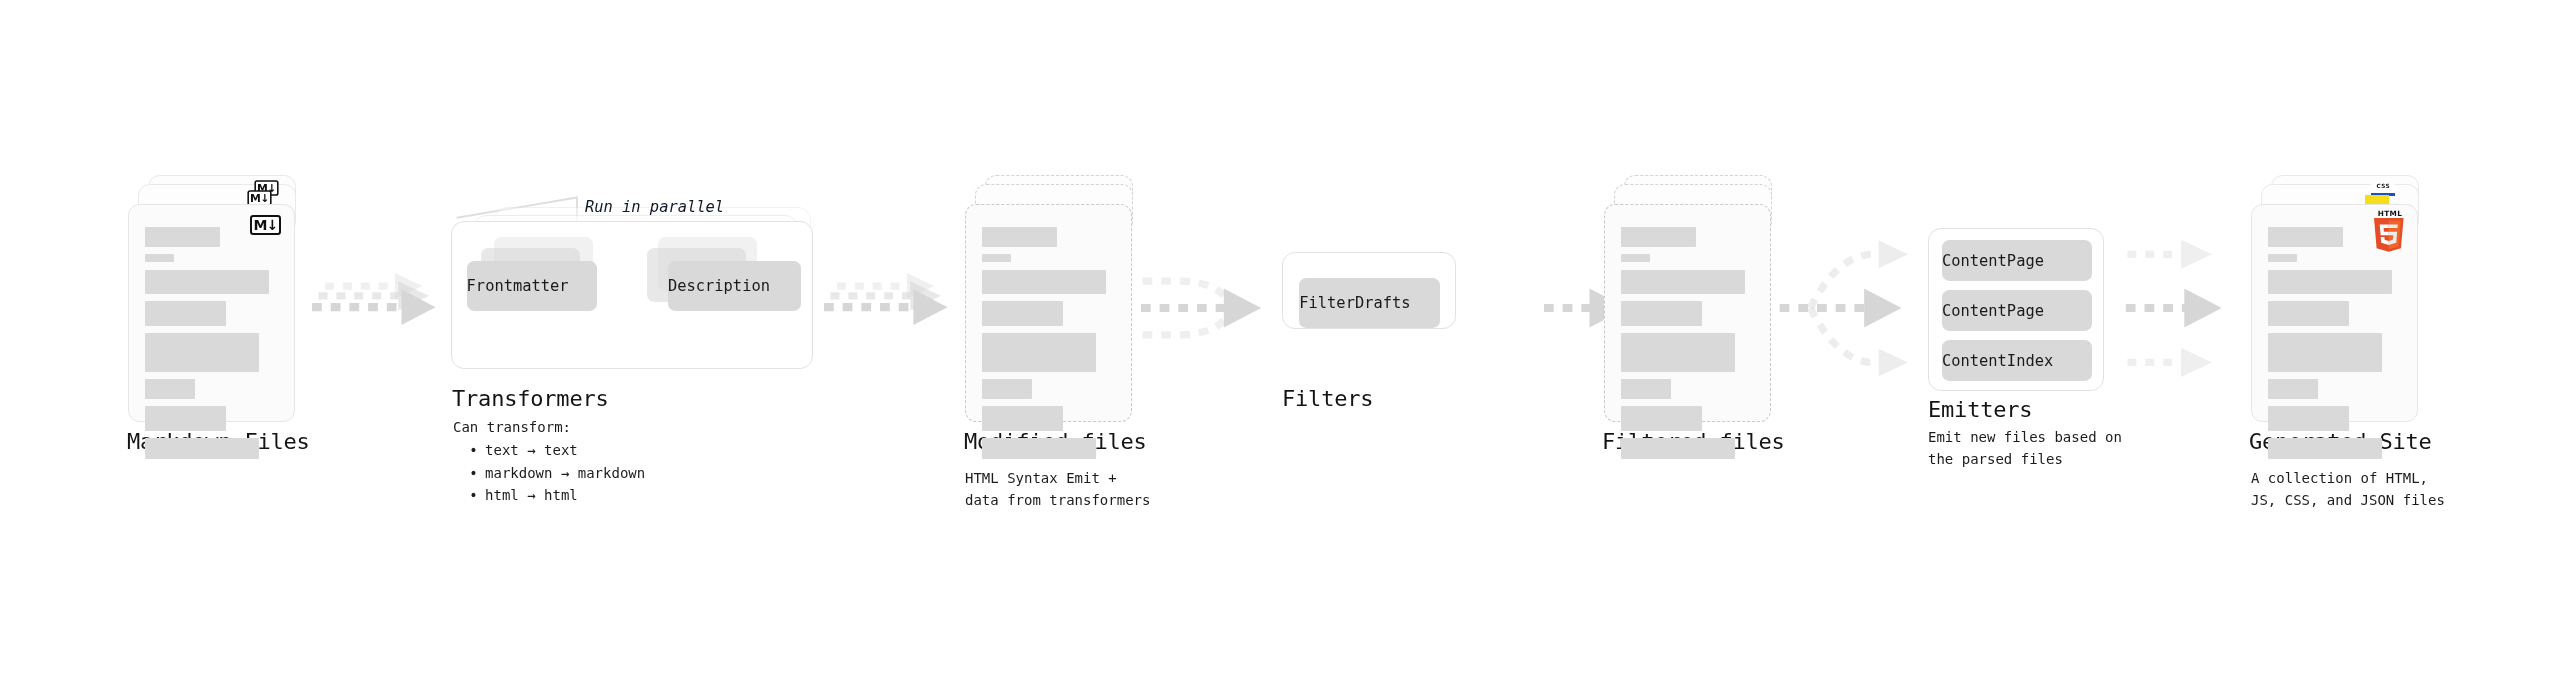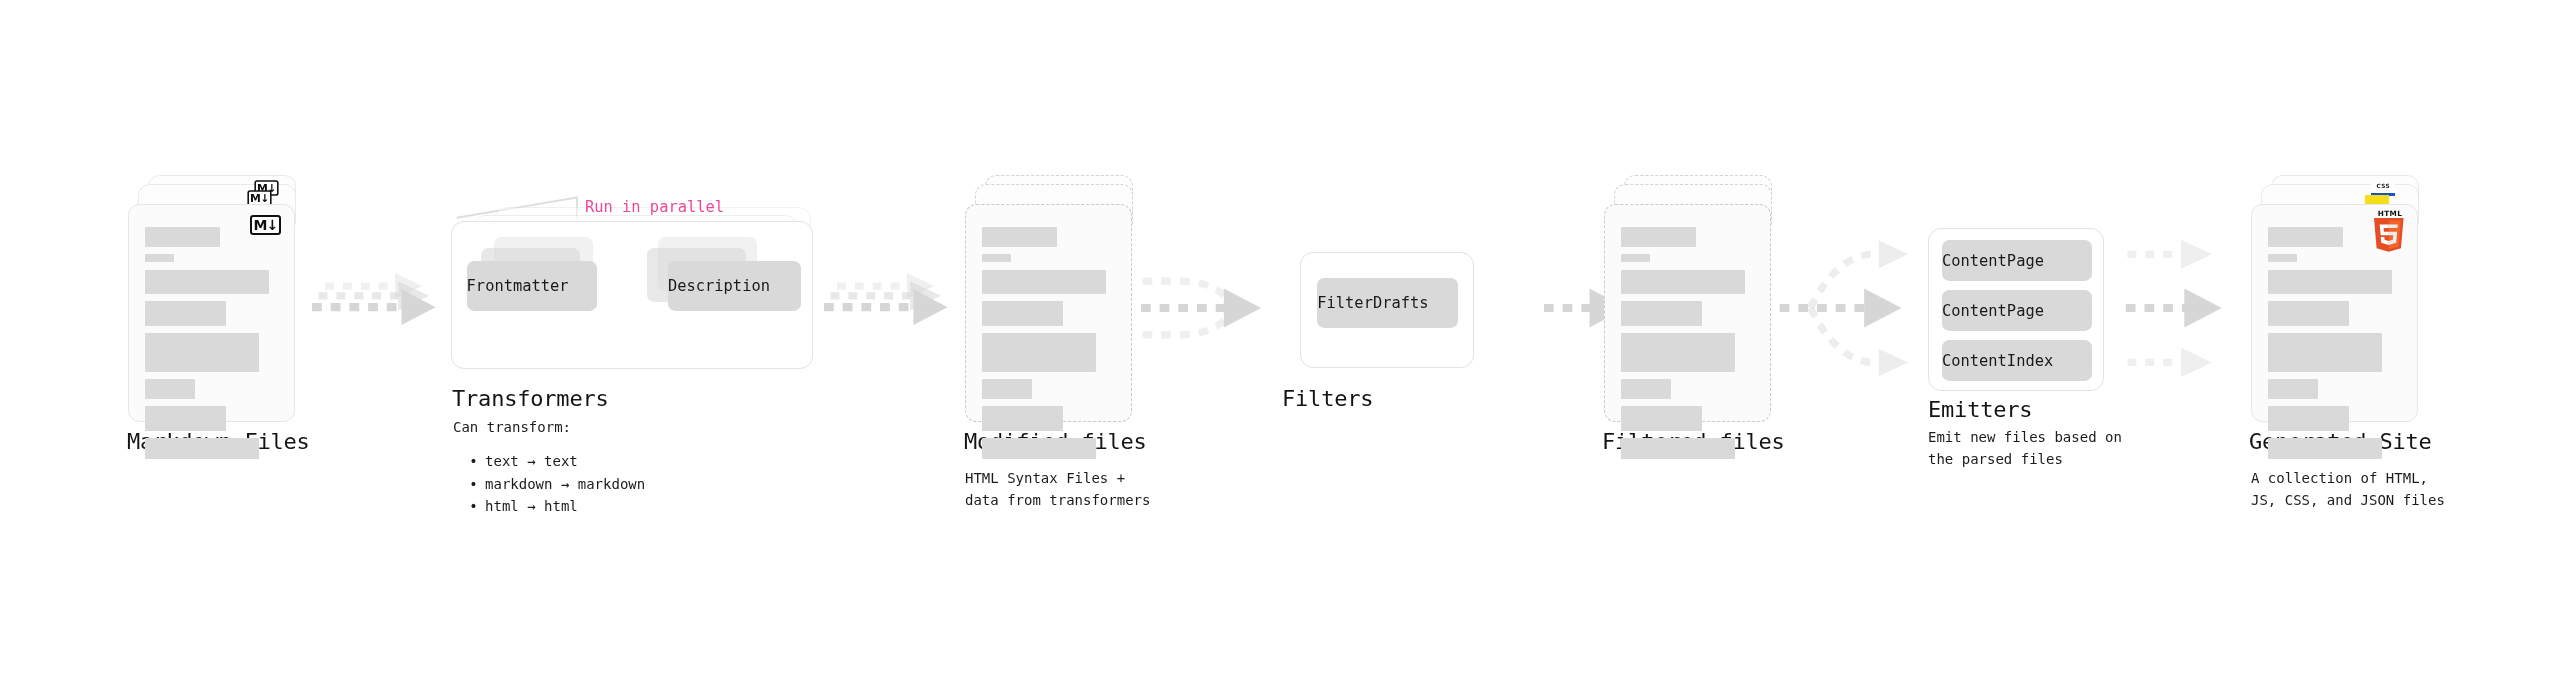--- a/index.html
+++ b/index.html
@@ -157,29 +157,29 @@
   .caption {
     position: absolute;
     font-size: 14px;
     line-height: 1.55;
     color: #1c1c1c;
     white-space: pre-line;
   }
   .hint {
     position: absolute;
     font-size: 15.4px;
-    color: #ec4899;
+    color: #0f172a;
     white-space: nowrap;
+    font-style: italic;
   }
   .bullets {
     position: absolute;
     font-size: 14px;
     line-height: 1.62;
     color: #1c1c1c;
-    margin-top: 11px;
   }
   .bullets ul {
     margin: 0;
     padding-left: 16.3px;
     list-style: none;
   }
   .bullets li::before {
     content: "\2022";
     margin-right: 7.3px;
   }
@@ -375,25 +375,25 @@
             <div class="bar" style="width: 81px; height: 24.4px;"></div>
             <div class="bar" style="width: 114px; height: 39px;"></div>
             <div class="bar" style="width: 50px; height: 19.5px;"></div>
             <div class="bar" style="width: 81px; height: 24.4px;"></div>
             <div class="bar" style="width: 114px; height: 21px;"></div>
           </div>
       </div>
     </div>
   </div>
   <div class="title" style="left:964px; top:429px;">Modified files</div>
-  <div class="caption" style="left:965px; top:468px;">HTML Syntax Files +
+  <div class="caption" style="left:965px; top:468px;">HTML Syntax Emit +
 data from transformers</div>
 
   <div class="node" style="left:1282px; top:252px;">
-    <div class="procbox" style="width:174px; height:116px;margin-left:18px;">
+    <div class="procbox" style="width:174px; height:77px;">
       <div class="chip" style="position:absolute; left:16.3px; top:25px; width:141px; height:50px;">
         <span>FilterDrafts</span>
       </div>
     </div>
   </div>
   <div class="title" style="left:1282px; top:386px;">Filters</div>
 
   <div class="node" style="left:1604px; top:193px;">
     <div class="stackwrap">
       <div class="ghost g1 dashed"></div>

